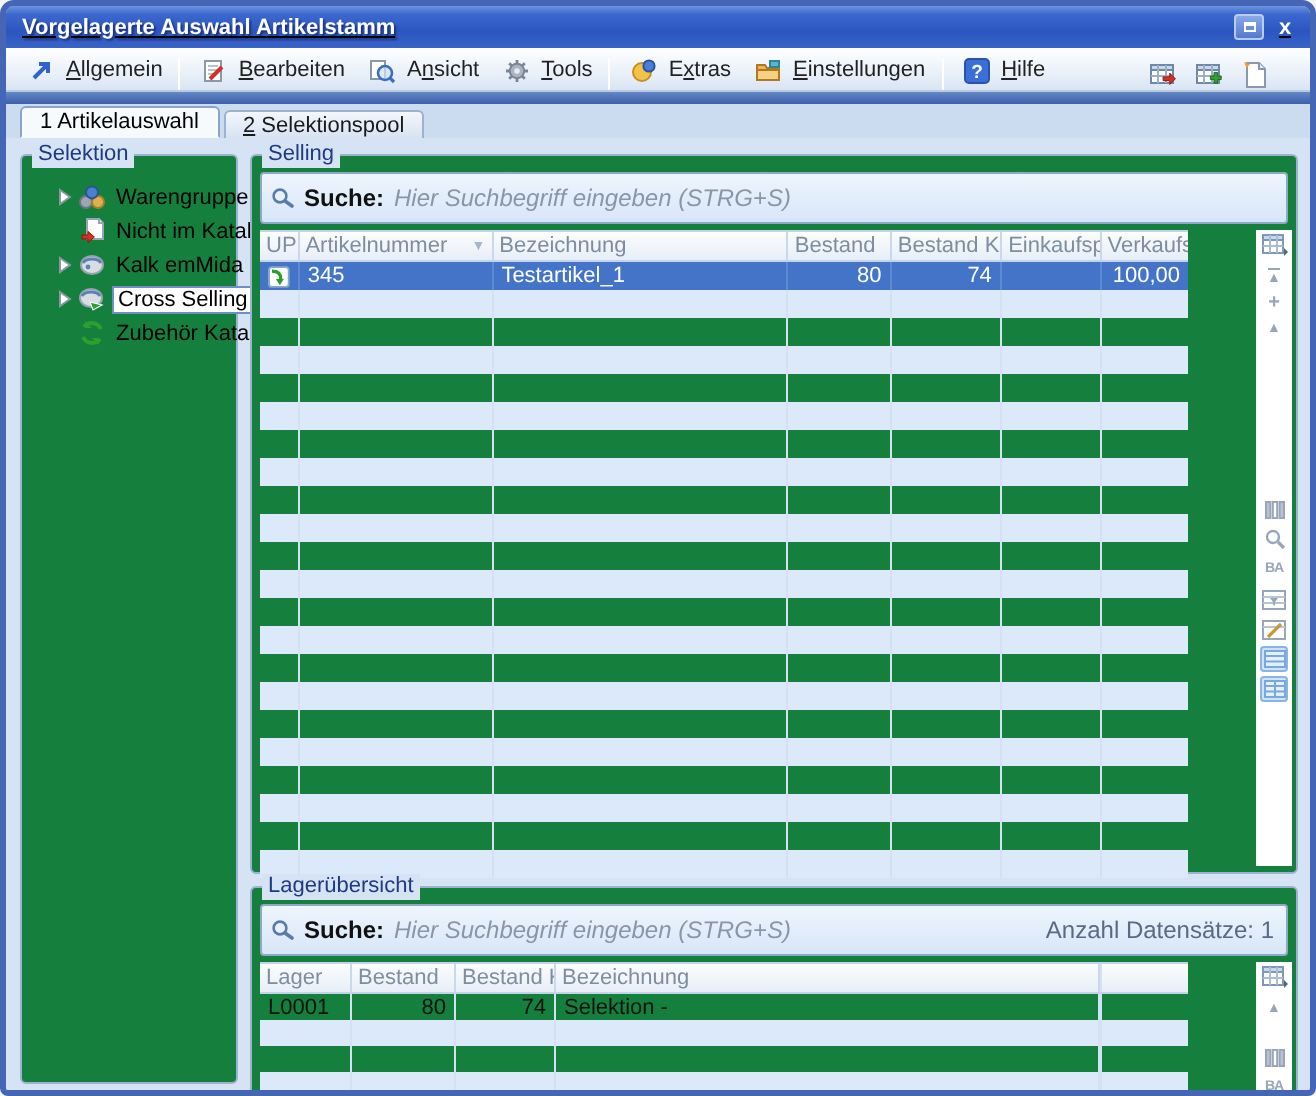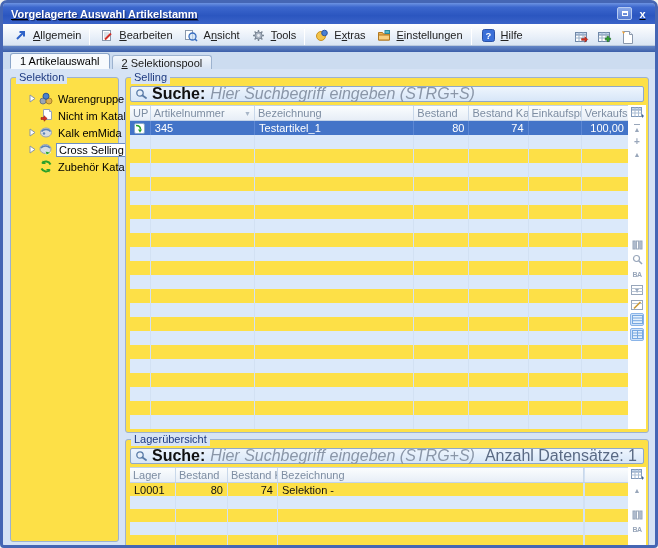--- a/index.html
+++ b/index.html
@@ -38,46 +38,46 @@
   .menuband{ height:6px; background:linear-gradient(#6487c7,#3c5fa9); }
   
   .tabstrip{ height:17px; background:#ccdcf0; display:flex; align-items:flex-end; padding-left:7px; }
   .tab{ font-size:11px; padding:1px 9px 2px 9px; border:1px solid #8fa; border-radius:3px 3px 0 0; cursor:default;}
   .tab-active{ background:#f7fafd; border:1px solid #8aa5c9; border-bottom:1px solid #f7fafd; position:relative; z-index:2; height:16px;}
   .tab-inactive{ background:linear-gradient(#f3f7fc,#d7e3f2); border:1px solid #9cb2cf; border-bottom:none; height:14px; margin-left:2px; color:#1a1a1a;}
   .tab-inactive .tab-label{ display:block; }
   .tab-inactive .tab-label::first-letter{ text-decoration:underline; }
   
   .content{ height:479px; padding:8px 6px 6px 7px; display:flex; gap:6px; background:#d6e3f5;}
-  .group{ position:relative; border:1px solid #9db2d0; border-radius:3px; background:#fde047; }
+  .group{ position:relative; border:1px solid #9db2d0; border-radius:3px; background:#15803d; }
   .group-label{ position:absolute; top:-7px; left:5px; padding:0 3px; background:#d6e3f5;
     color:#1e3a80; font-size:11px; line-height:13px; white-space:nowrap; z-index:3;}
   
   .selektion-group{ width:109px; flex:none; }
   .tree{ padding:12px 2px 0 3px; }
   .tree-row{ height:17px; display:flex; align-items:center; font-size:11px; color:#000; white-space:nowrap; cursor:default;}
   .tw{ width:12px; flex:none; display:flex; align-items:center; justify-content:center;}
   .indent{ width:12px; flex:none;}
   .ticon{ width:16px; flex:none; display:flex; align-items:center; justify-content:center; margin-right:2px;}
   .tree-label{ padding:0 2px; }
   .tree-label.selected{ border:1px solid #6e8fc4; background:#fff; }
   
   .right-col{ flex:1; display:flex; flex-direction:column; gap:6px; min-width:0;}
   .artikel-group{ height:360px; display:flex; flex-direction:column;}
   .lager-group{ flex:1; display:flex; flex-direction:column;}
   
-  .searchbar{ margin:8px 4px 3px 4px; height:16px; flex:none;
+  .searchbar{ margin:8px 4px 3px 4px; height:26px; flex:none;
     border:1px solid #8fa8c8; border-radius:2px;
     background:linear-gradient(#eef5fd,#d7e6f8);
-    display:flex; align-items:center; padding:0 6px 0 4px; gap:5px; font-size:16px;}
+    display:flex; align-items:center; padding:0 6px 0 4px; gap:5px; font-size:12px;}
   .search-label{ font-weight:bold; color:#111;}
   .search-placeholder{ font-style:italic; color:#8a96a8; flex:1; white-space:nowrap; overflow:hidden;}
   .search-count{ color:#5a6a84; white-space:nowrap;}
   
-  .grid-zone{ flex:1; display:flex; margin:0 2px 3px 4px; min-height:0;}
+  .grid-zone{ flex:1; display:flex; margin:0 2px 3px 4px; min-height:0;gap:34px;}
   .grid-table{ flex:1; display:flex; flex-direction:column; min-width:0; border-top:1px solid #c3d3e8;}
   .grid-head{ height:15px; flex:none; display:flex;
     background:linear-gradient(#fbfdfe,#e7eef7); border-bottom:1px solid #c3d3e8;
     color:#7d8da2; font-size:11px;}
   .hcell{ display:flex; align-items:center; padding:0 3px; border-right:1px solid #c9d8ea; overflow:hidden; white-space:nowrap; cursor:default;}
   .grid-row{ height:14px; flex:none; display:flex; font-size:11px; color:#111;}
   .grid-row.alt{ background:#dbe9fa; }
   .cell{ display:flex; align-items:center; padding:0 4px; border-right:1px solid #d2e1f3; overflow:hidden; white-space:nowrap;}
   .num{ justify-content:flex-end; }
   .row-selected{ background:#4374c8; color:#fff; }

